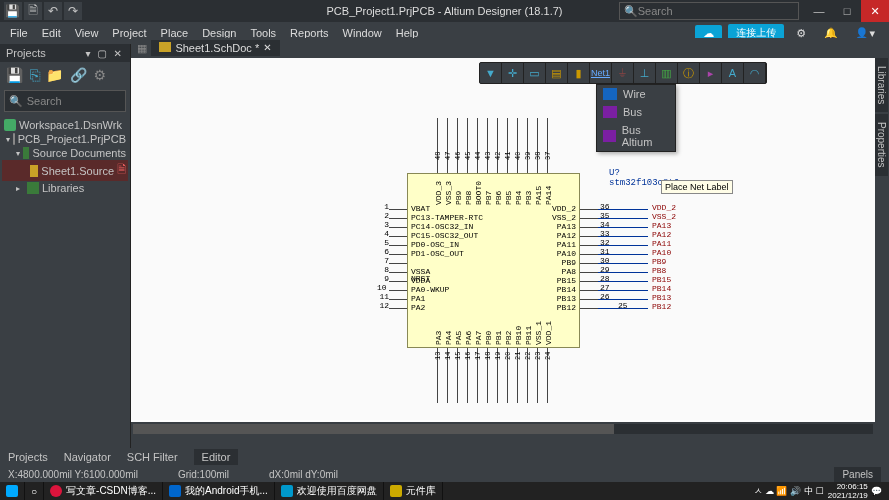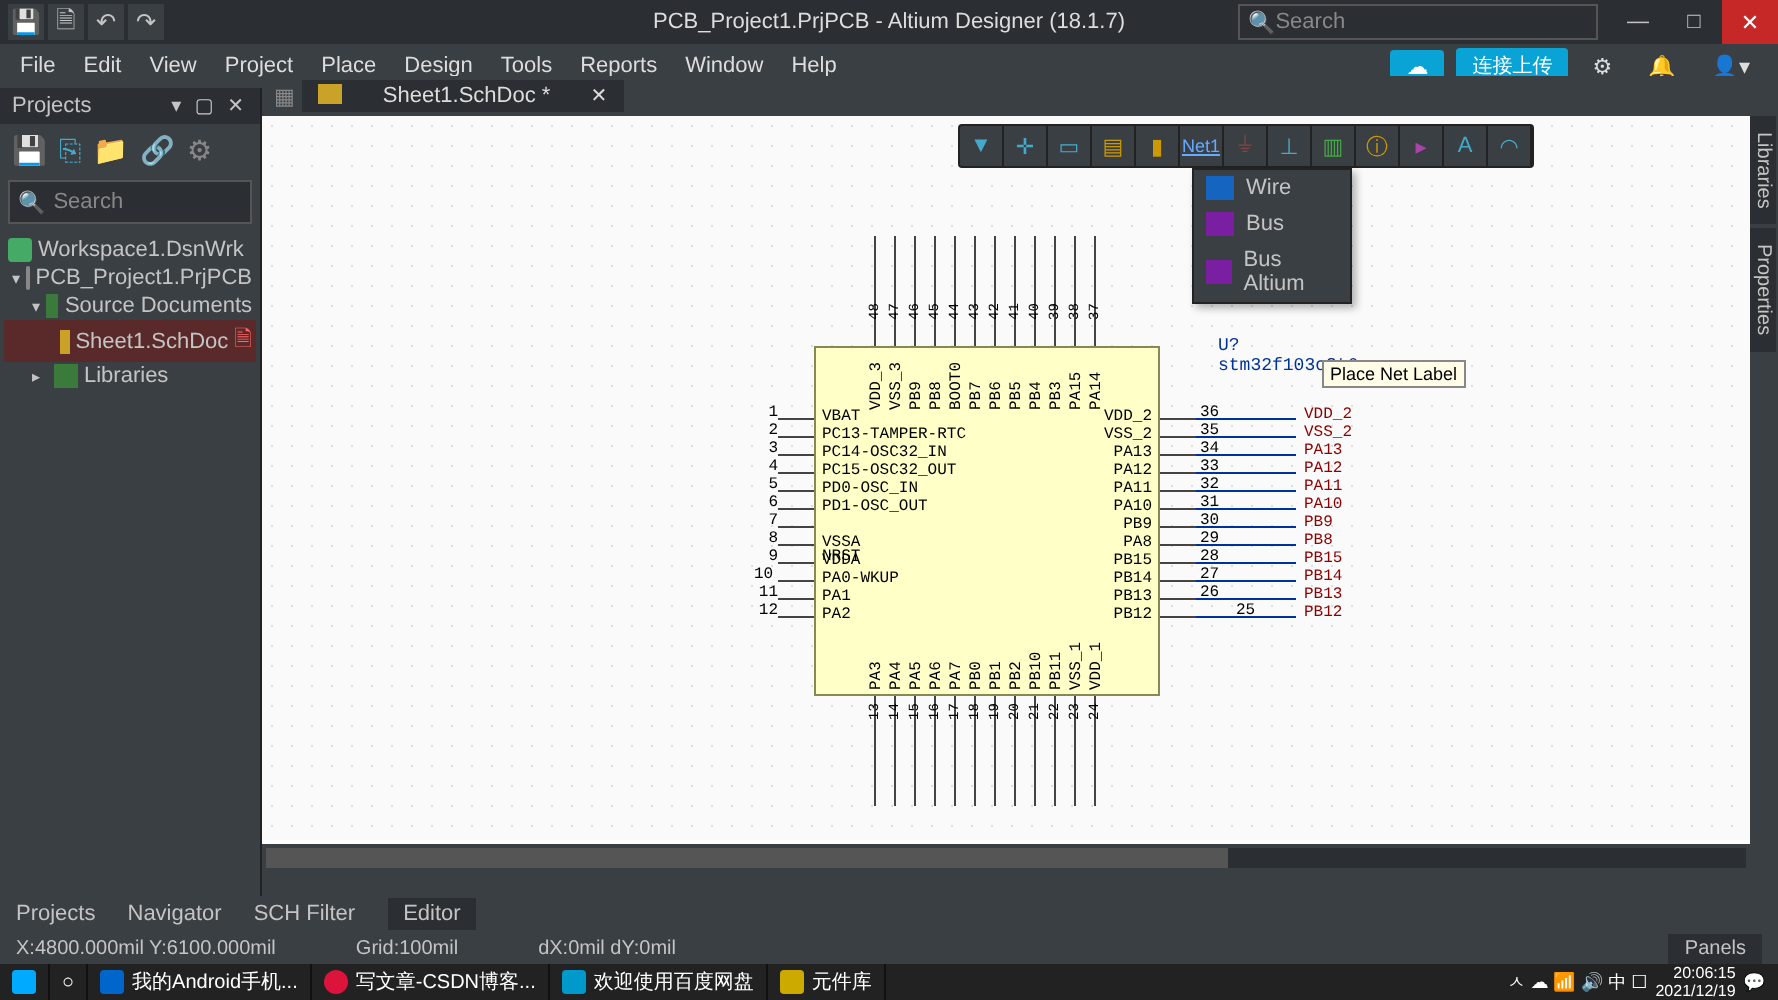--- a/index.html
+++ b/index.html
@@ -34,21 +34,21 @@
 .tree-row .exp { width: 8px; font-size: 8px; }
 .tree-icon { width: 12px; height: 12px; display: inline-block; }
 .tree-icon.folder { background: #3a7a3a; }
 .tree-icon.proj { background: #888; border-radius:2px; }
 .tree-icon.ws { background: #4a6; border-radius:2px; }
 .tree-row.sel { background: #5a2a2a; }
 
 
 .doc-area { position: absolute; left: 131px; top: 38px; right: 0; height: 398px; background: #fff; }
 .doc-tabs { height: 20px; background: #3a3f44; display: flex; align-items: center; padding-left: 6px; gap: 4px; }
-.doc-tab { background: #2b2f33; padding: 2px 8px; font-size: 11px; color: #ddd; display: flex; align-items: flex-start; gap: 20px; }
+.doc-tab { background: #2b2f33; padding: 2px 8px; font-size: 11px; color: #ddd; display: flex; align-items: flex-start; gap: 4px; }
 .doc-tab .close { font-size: 10px; }
 .tab-folder-icon { width: 12px; height: 10px; background: #c9a227; display: inline-block; }
 
 .canvas { position: absolute; left: 0; top: 20px; right: 14px; bottom: 16px; background: #fafafa; background-image: radial-gradient(#ddd 0.5px, transparent 0.5px); background-size: 10px 10px; overflow: hidden; }
 
 
 .vtabs { position: absolute; right: 0; top: 58px; width: 14px; height: 398px; background: #3a3f44; }
 .vtab { writing-mode: vertical-rl; font-size: 10px; padding: 8px 1px; background: #2b2f33; margin-bottom: 2px; text-align: center; }
 
 
@@ -157,21 +157,21 @@
         <span class="tree-icon proj"></span>
         <span>PCB_Project1.PrjPCB</span>
       </div>
     <div class="tree-row" style="padding-left:14px">
         <span class="exp">▾</span>
         <span class="tree-icon folder"></span>
         <span>Source Documents</span>
       </div>
     <div class="tree-row sel" style="padding-left:28px">
         <span class="tree-icon folder" style="background:#c9a227"></span>
-        <span>Sheet1.SchDoc</span>
+        <span>Sheet1.Source</span>
         <span style="color:#f66">🗎</span>
       </div>
     <div class="tree-row" style="padding-left:14px">
         <span class="exp">▸</span>
         <span class="tree-icon folder"></span>
         <span>Libraries</span>
       </div>
   </div>
 </div>
 
@@ -428,26 +428,26 @@
   <span>dX:0mil dY:0mil</span>
   <span class="right">Panels</span>
 </div>
 
 <div class="taskbar">
   <div class="task-item">
       <span class="task-icon" style="background:#0af"></span>
     </div>
   <div class="task-item">○</div>
   <div class="task-item">
+      <span class="task-icon" style="background:#dc143c;border-radius:50%"></span>
+      <span>写文章-CSDN博客...</span>
+    </div>
+  <div class="task-item">
       <span class="task-icon" style="background:#06c"></span>
       <span>我的Android手机...</span>
-    </div>
-  <div class="task-item">
-      <span class="task-icon" style="background:#dc143c;border-radius:50%"></span>
-      <span>写文章-CSDN博客...</span>
     </div>
   <div class="task-item">
       <span class="task-icon" style="background:#09c"></span>
       <span>欢迎使用百度网盘</span>
     </div>
   <div class="task-item">
       <span class="task-icon" style="background:#ca0"></span>
       <span>元件库</span>
     </div>
   <div class="tray">

